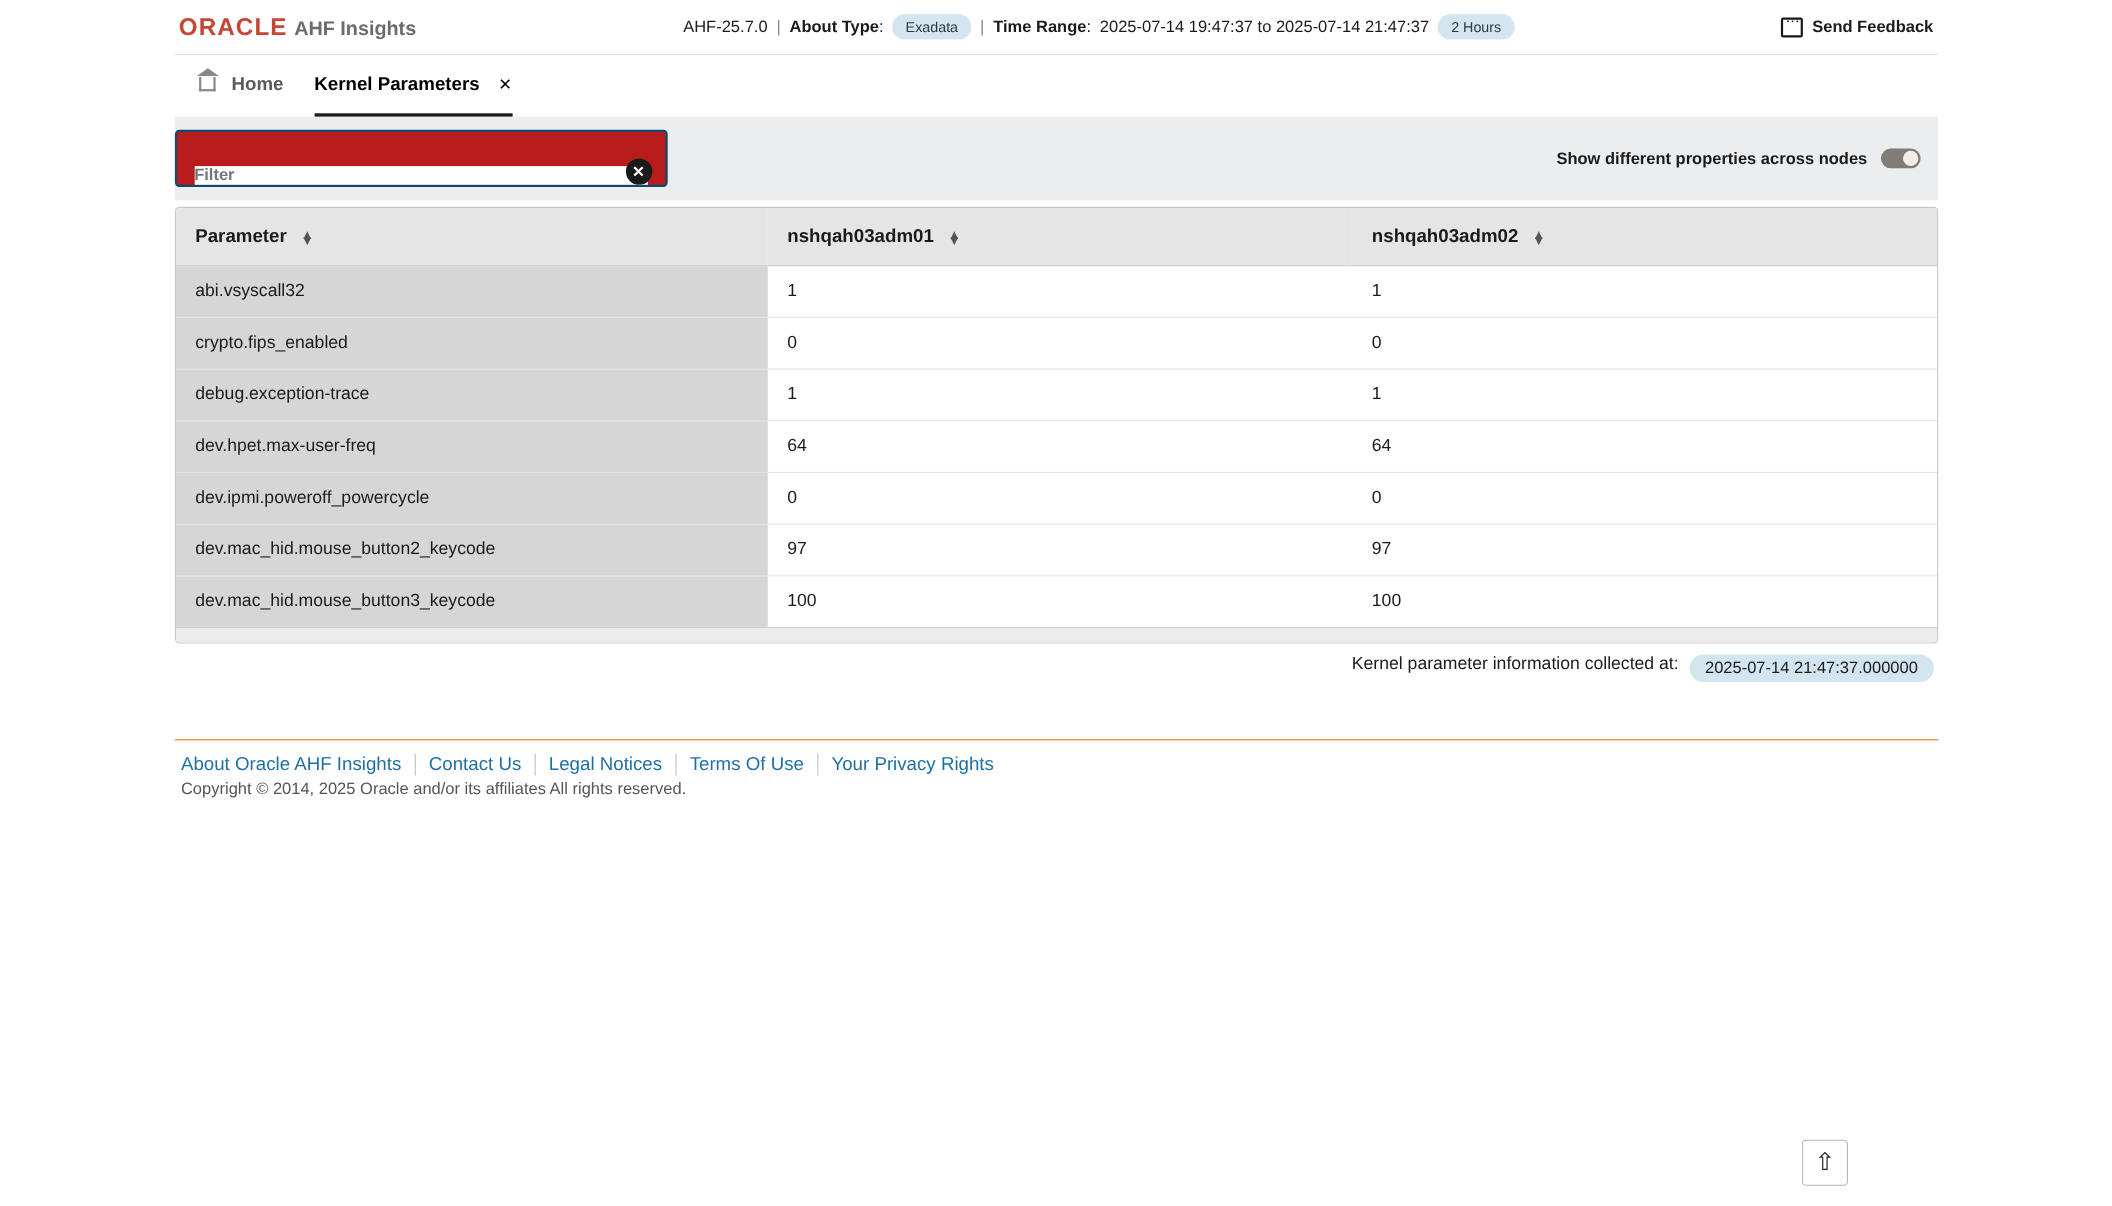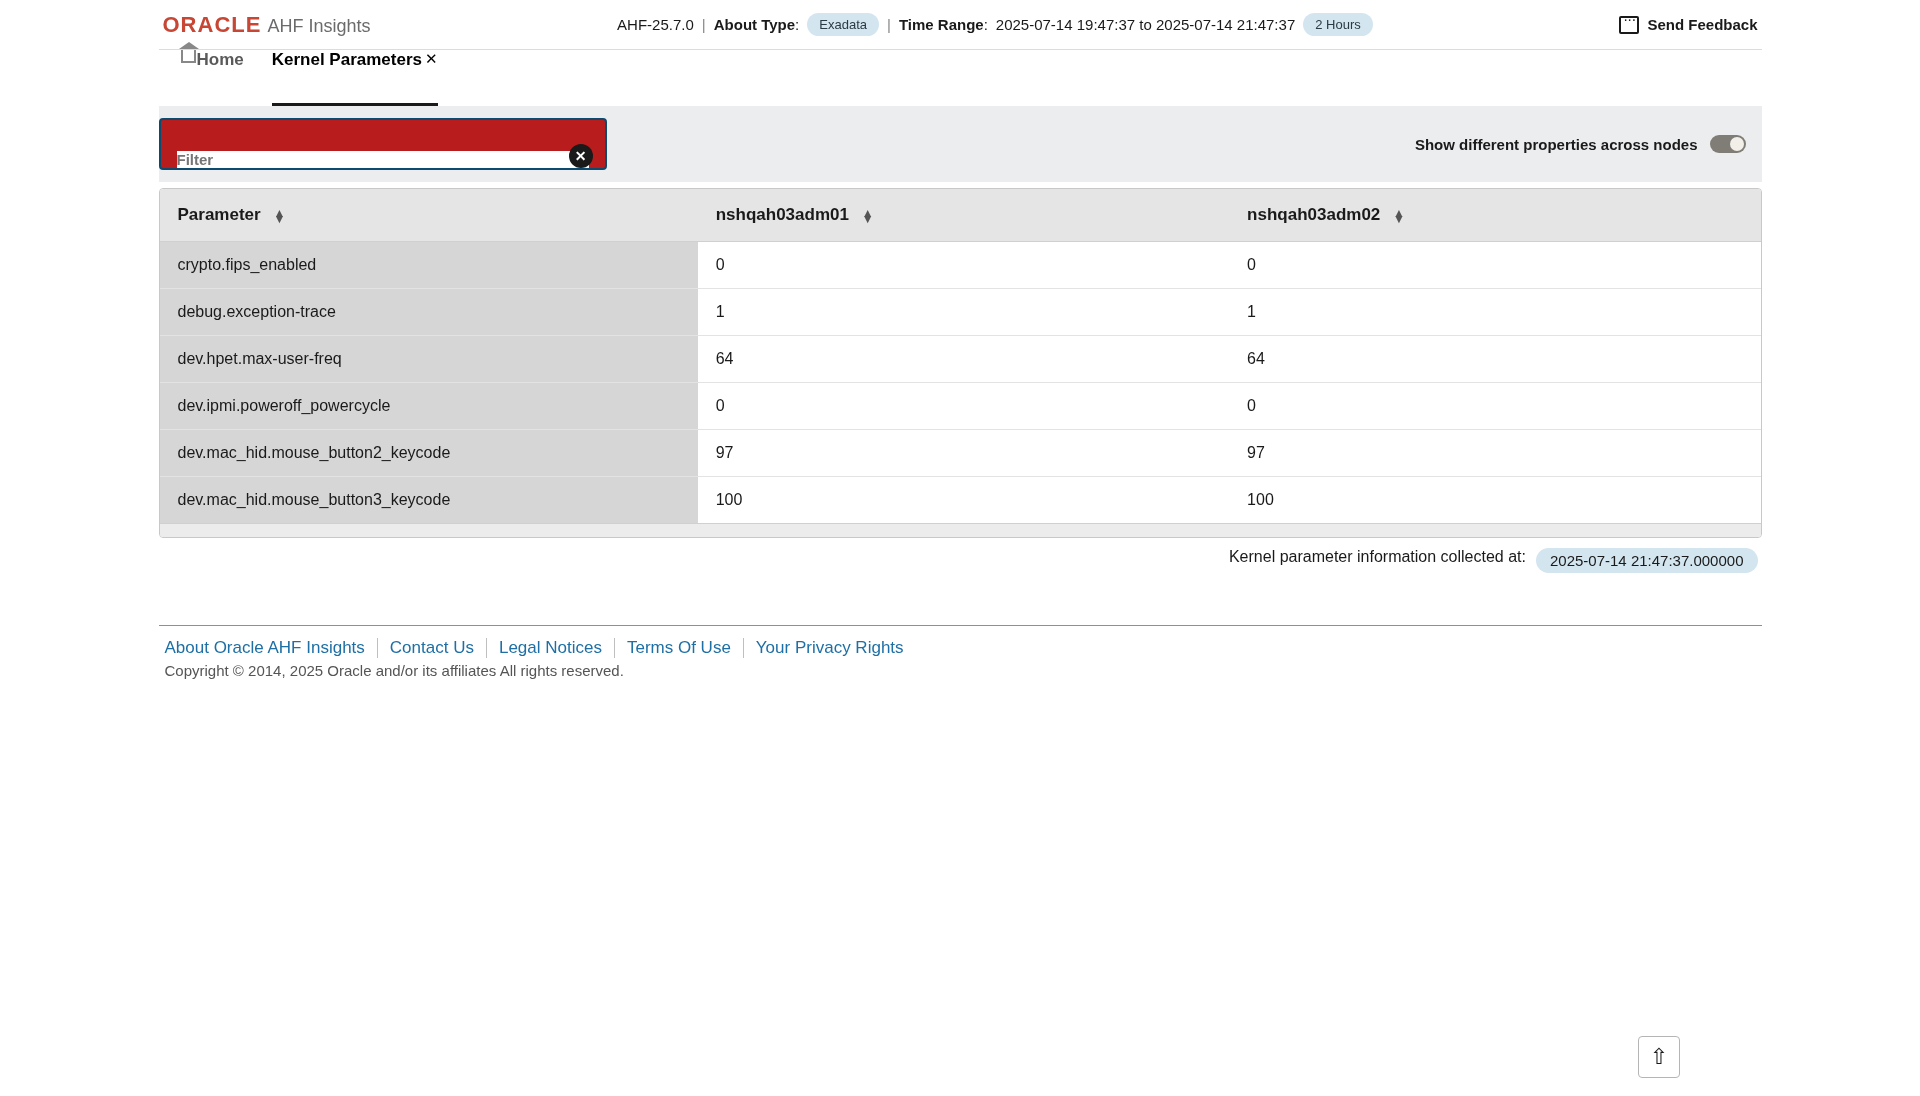--- a/index.html
+++ b/index.html
@@ -2,31 +2,31 @@
 <html><head>
 <meta charset="utf-8">
 <style>
   *{box-sizing:border-box;margin:0;padding:0}
   body{font-family:Arial,Helvetica,sans-serif;font-size:14px;color:#1a1a1a;background:#fff;width:1920px}
   .wrap{width:1603px;margin:0 auto;position:relative}
   
   .hdr{display:flex;align-items:center;height:50px;border-bottom:1px solid #dcdcdc;padding:0 4px}
   .logo{display:flex;align-items:baseline;gap:6px}
   .oracle{color:#c74634;font-weight:900;font-size:22px;letter-spacing:1px;font-stretch:expanded}
-  .app{color:#6b6b6b;font-size:18px;font-weight:400}
+  .app{color:#6b6b6b;font-size:18px;font-weight:700}
   .hdr-center{flex:1;display:flex;justify-content:center;align-items:center;gap:8px;font-size:15px}
   .sep{color:#888}
   .bold{font-weight:700}
   .pill{background:#d3e5ef;border-radius:14px;padding:4px 12px;font-size:13px;color:#2b3a44}
   .feedback{display:flex;align-items:center;gap:8px;font-weight:700;font-size:15px;cursor:pointer}
   .fb-ico{width:20px;height:18px;border:2px solid #1a1a1a;border-radius:2px;position:relative}
   .fb-ico::after{content:"· · ·";position:absolute;top:-3px;left:0;right:0;text-align:center;font-size:10px;letter-spacing:-1px}
   
   .tabs{display:flex;align-items:center;height:56px;padding:0 22px;gap:28px}
-  .tab{display:flex;gap:1px;font-size:17px;font-weight:700;color:#5a5a5a;cursor:pointer;height:100%;border-bottom:3px solid transparent}
+  .tab{display:flex;align-items:center;gap:15px;font-size:17px;font-weight:700;color:#5a5a5a;cursor:pointer;height:100%;border-bottom:3px solid transparent}
   .tab.active{color:#000000;border-bottom-color:#1a1a1a}
   .home-ico{width:15px;height:13px;border:2px solid #888;border-top:none;position:relative}
   .home-ico::before{content:"";position:absolute;top:-8px;left:-4px;width:0;height:0;border-left:10px solid transparent;border-right:10px solid transparent;border-bottom:7px solid #888}
   .tab-x{font-size:15px;font-weight:400;margin-left:2px}
   
   .filterbar{display:flex;align-items:center;background:#ecedef;padding:12px 16px 12px 0}
   .filterbox{position:relative;width:448px;background:#b91c1c;border:2px solid #0c4a6e;border-radius:4px;height:52px;display:flex;align-items:flex-end;padding:0 16px;margin-left:0}
   .filterbox input{border:none;outline:none;font-size:15px;width:100%;font-weight:600;color:#555}
   .clear{position:absolute;right:12px;width:24px;height:24px;background:#1a1a1a;border-radius:50%;color:#fff;display:flex;align-items:center;justify-content:center;font-size:14px;font-weight:700;cursor:pointer}
   .spacer{flex:1}
@@ -117,20 +117,25 @@
             <span class="sort">▲<br>▼</span>
           </th>
           <th class="col-node">
             <span>nshqah03adm02</span>
             <span class="sort">▲<br>▼</span>
           </th>
         </tr>
       </thead>
       <tbody id="tbody">
           <tr>
+            <td>abi.vsyscall32</td>
+            <td>1</td>
+            <td>1</td>
+          </tr>
+          <tr>
             <td>crypto.fips_enabled</td>
             <td>0</td>
             <td>0</td>
           </tr>
           <tr>
             <td>debug.exception-trace</td>
             <td>1</td>
             <td>1</td>
           </tr>
           <tr>

